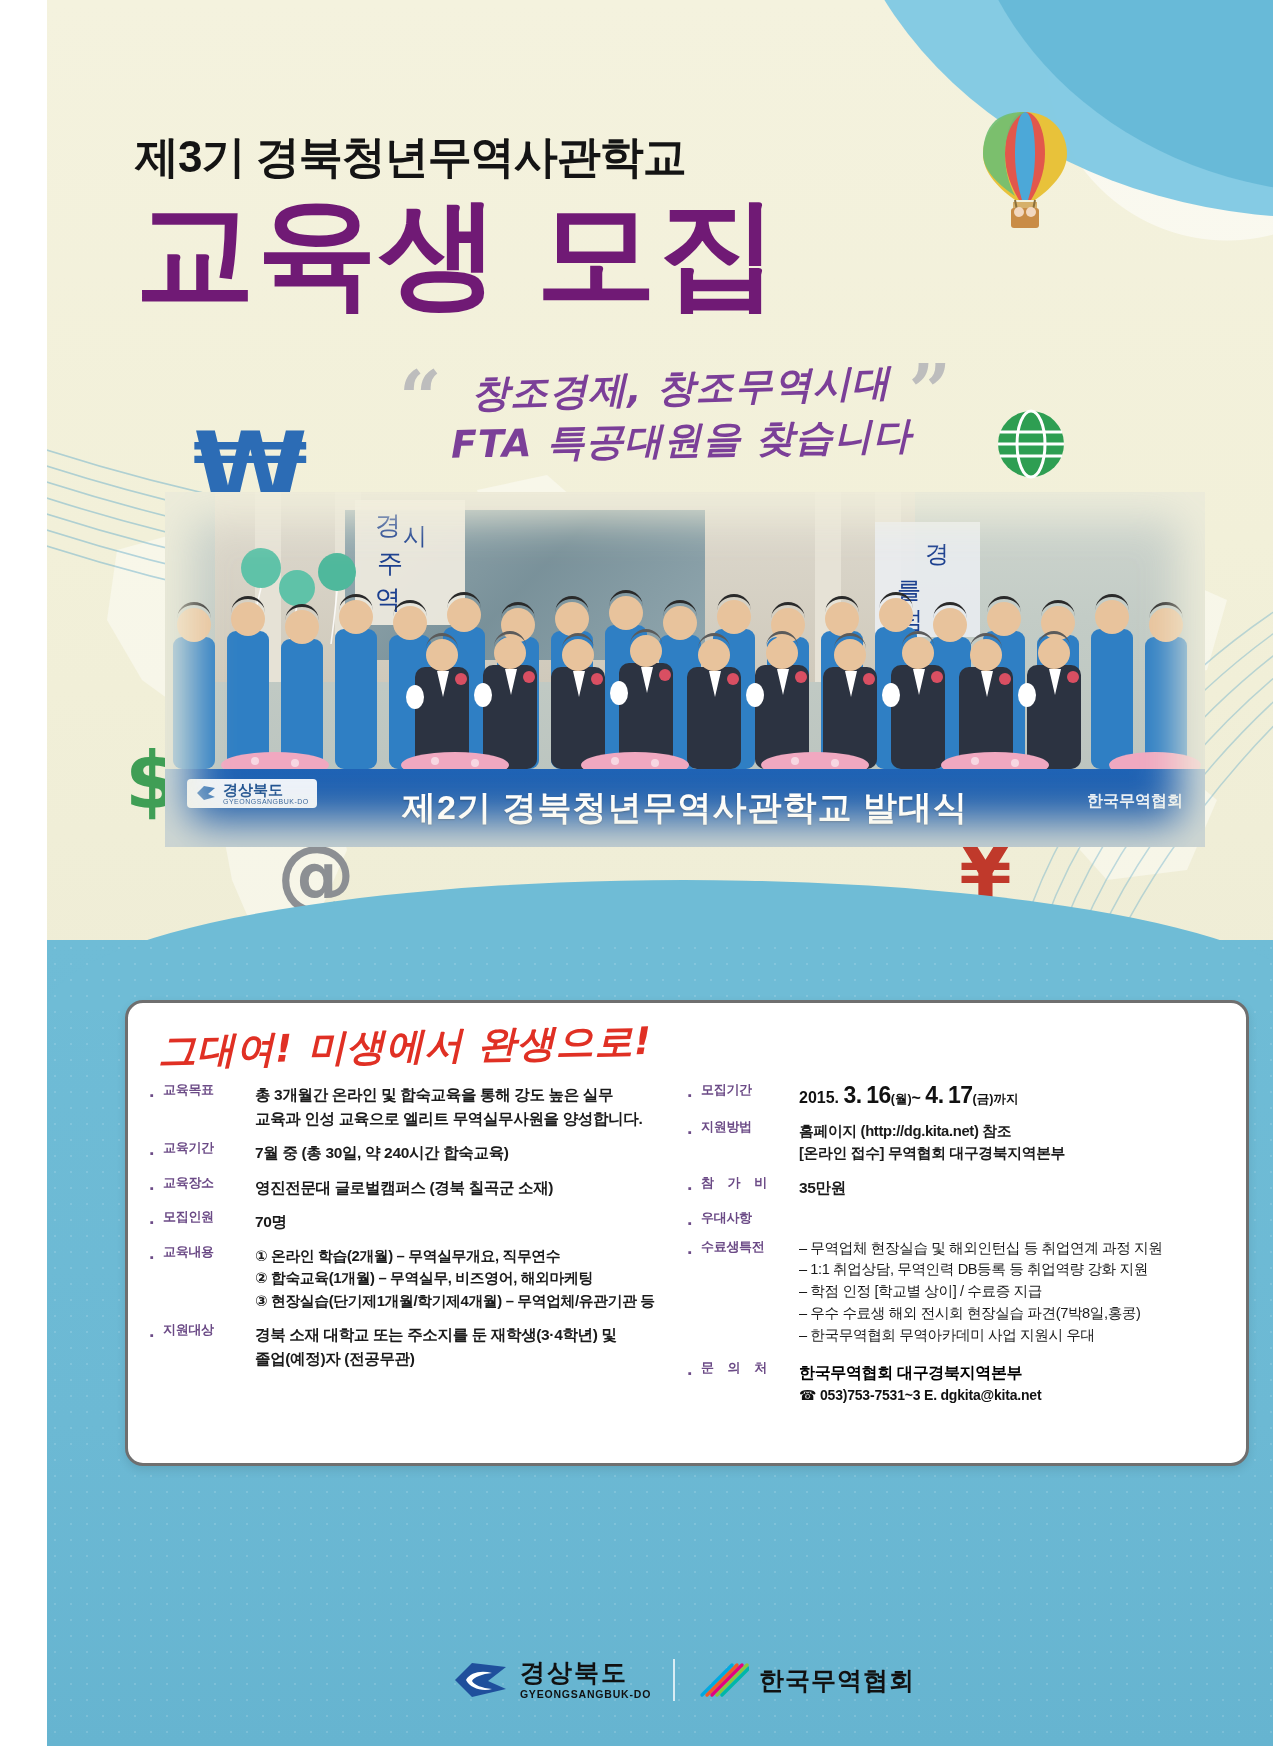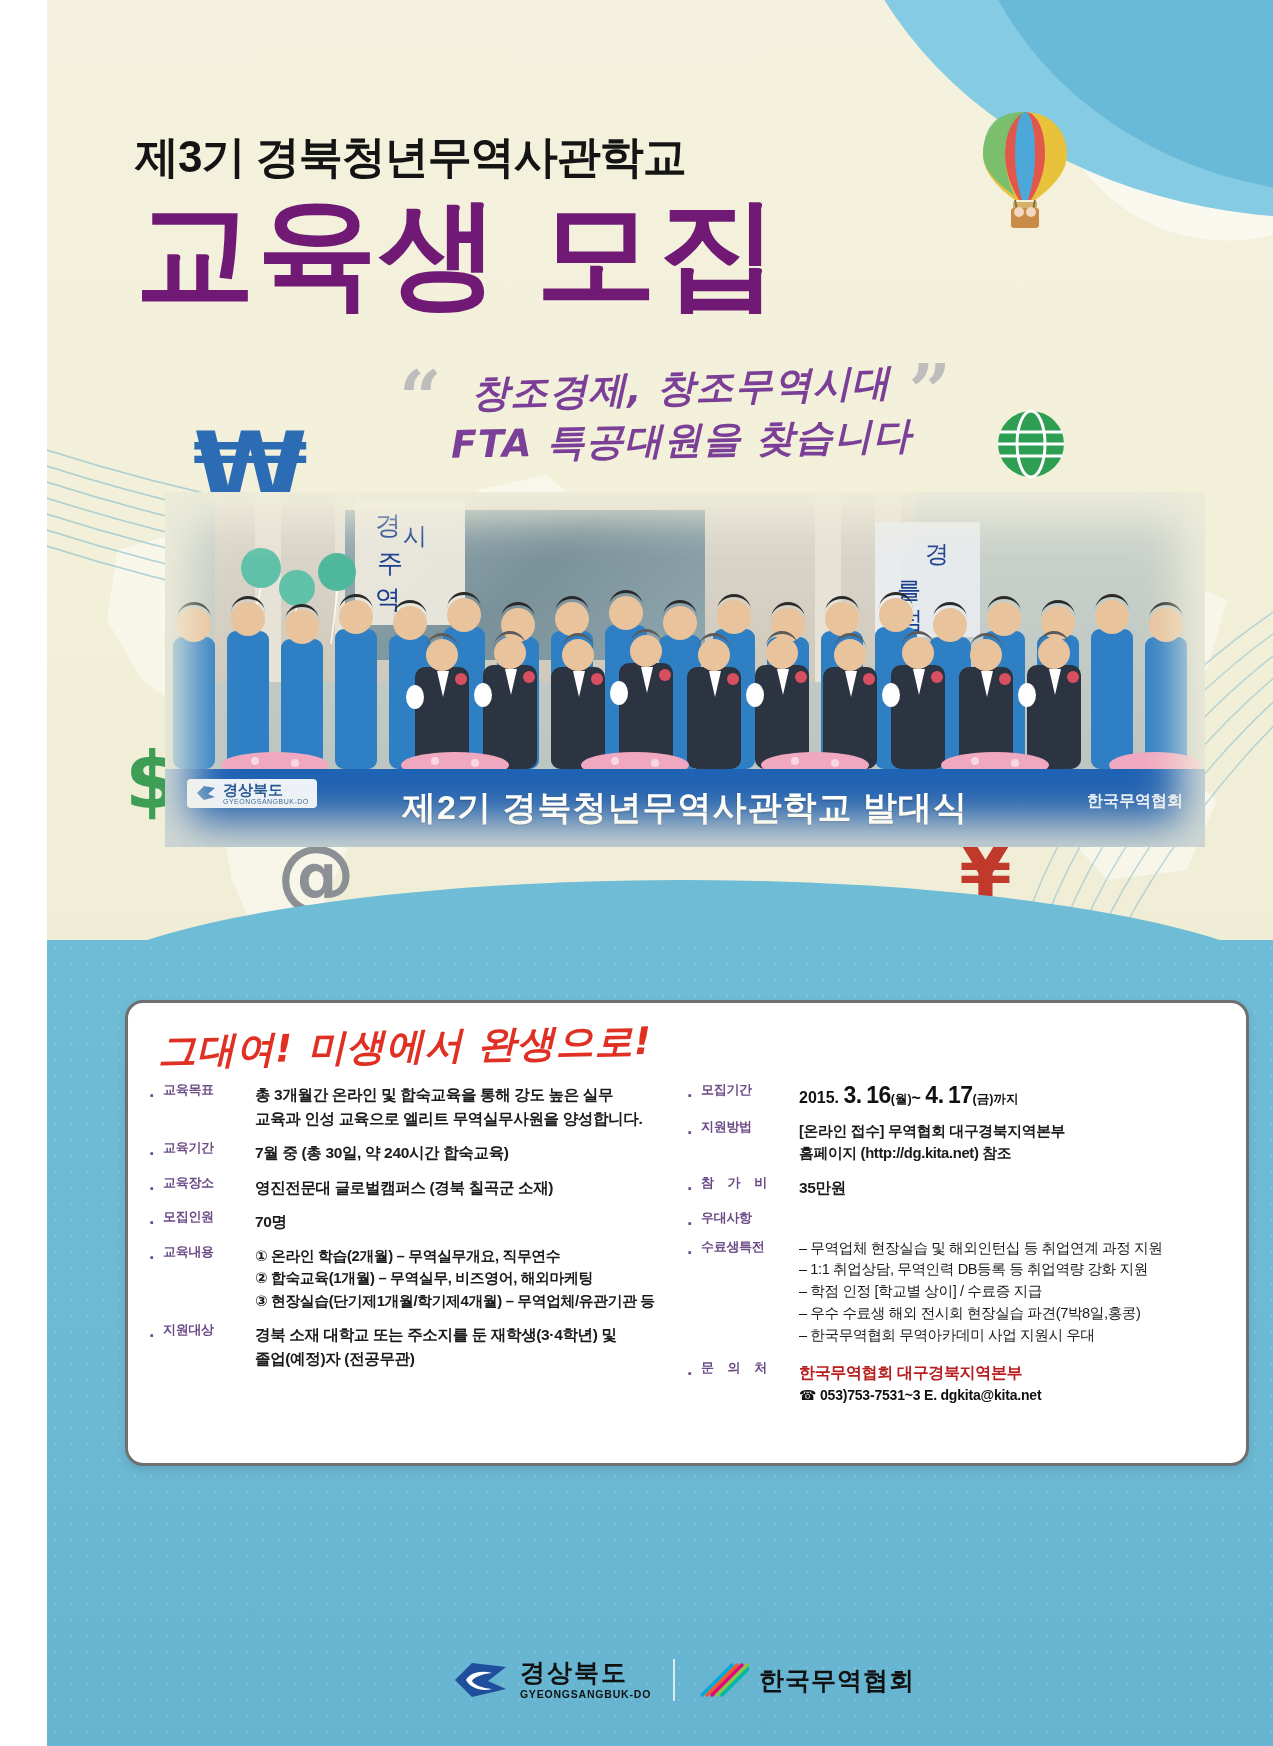--- a/index.html
+++ b/index.html
@@ -178,21 +178,21 @@
   .period{font-size:16px;font-weight:700;color:#111;white-space:nowrap;padding-top:1px;}
   .period .big{font-size:23px;font-weight:700;letter-spacing:-.5px;}
   .period .tiny{font-size:12.5px;}
 
   .blist{list-style:none;margin:0;padding:0;}
   .blist li{
     color:#1a1a1a;font-size:14.6px;font-weight:400;line-height:1.50;
     letter-spacing:-.4px;white-space:nowrap;
   }
 
-  .contact-l1{font-size:16px;font-weight:700;color:#b91c1c;}
+  .contact-l1{font-size:16px;font-weight:700;color:#000000;}
   .contact-l2{font-size:14px;font-weight:700;color:#111;letter-spacing:-.2px;}
 
   
   .footer{
     position:absolute;left:0;top:1645px;width:1273px;height:70px;
     display:flex;align-items:center;justify-content:center;gap:22px;
   }
   .logo-gb{display:flex;align-items:center;gap:10px;}
   .gb-mark{width:58px;height:42px;}
   .gb-text .k{font-size:25px;font-weight:700;color:#111;letter-spacing:2px;line-height:1;}
@@ -553,22 +553,22 @@
         <div class="row">
           <span class="bullet">▪</span>
           <span class="lbl">모집기간</span>
           <span class="period"><span>2015.</span> <span class="big">3.</span> <span class="big">16</span><span class="tiny">(월)</span><span>~</span> <span class="big">4.</span> <span class="big">17</span><span class="tiny">(금)</span><span class="tiny">까지</span></span>
         </div>
 
         <div class="row">
           <span class="bullet">▪</span>
           <span class="lbl">지원방법</span>
           <span class="val small">
+            <span class="sub">홈페이지 (http://dg.kita.net) 참조</span>
             <span class="sub">[온라인 접수] 무역협회 대구경북지역본부</span>
-            <span class="sub">홈페이지 (http://dg.kita.net) 참조</span>
           </span>
         </div>
 
         <div class="row">
           <span class="bullet">▪</span>
           <span class="lbl spaced">참 가 비</span>
           <span class="val">35만원</span>
         </div>
 
         <div class="row">

